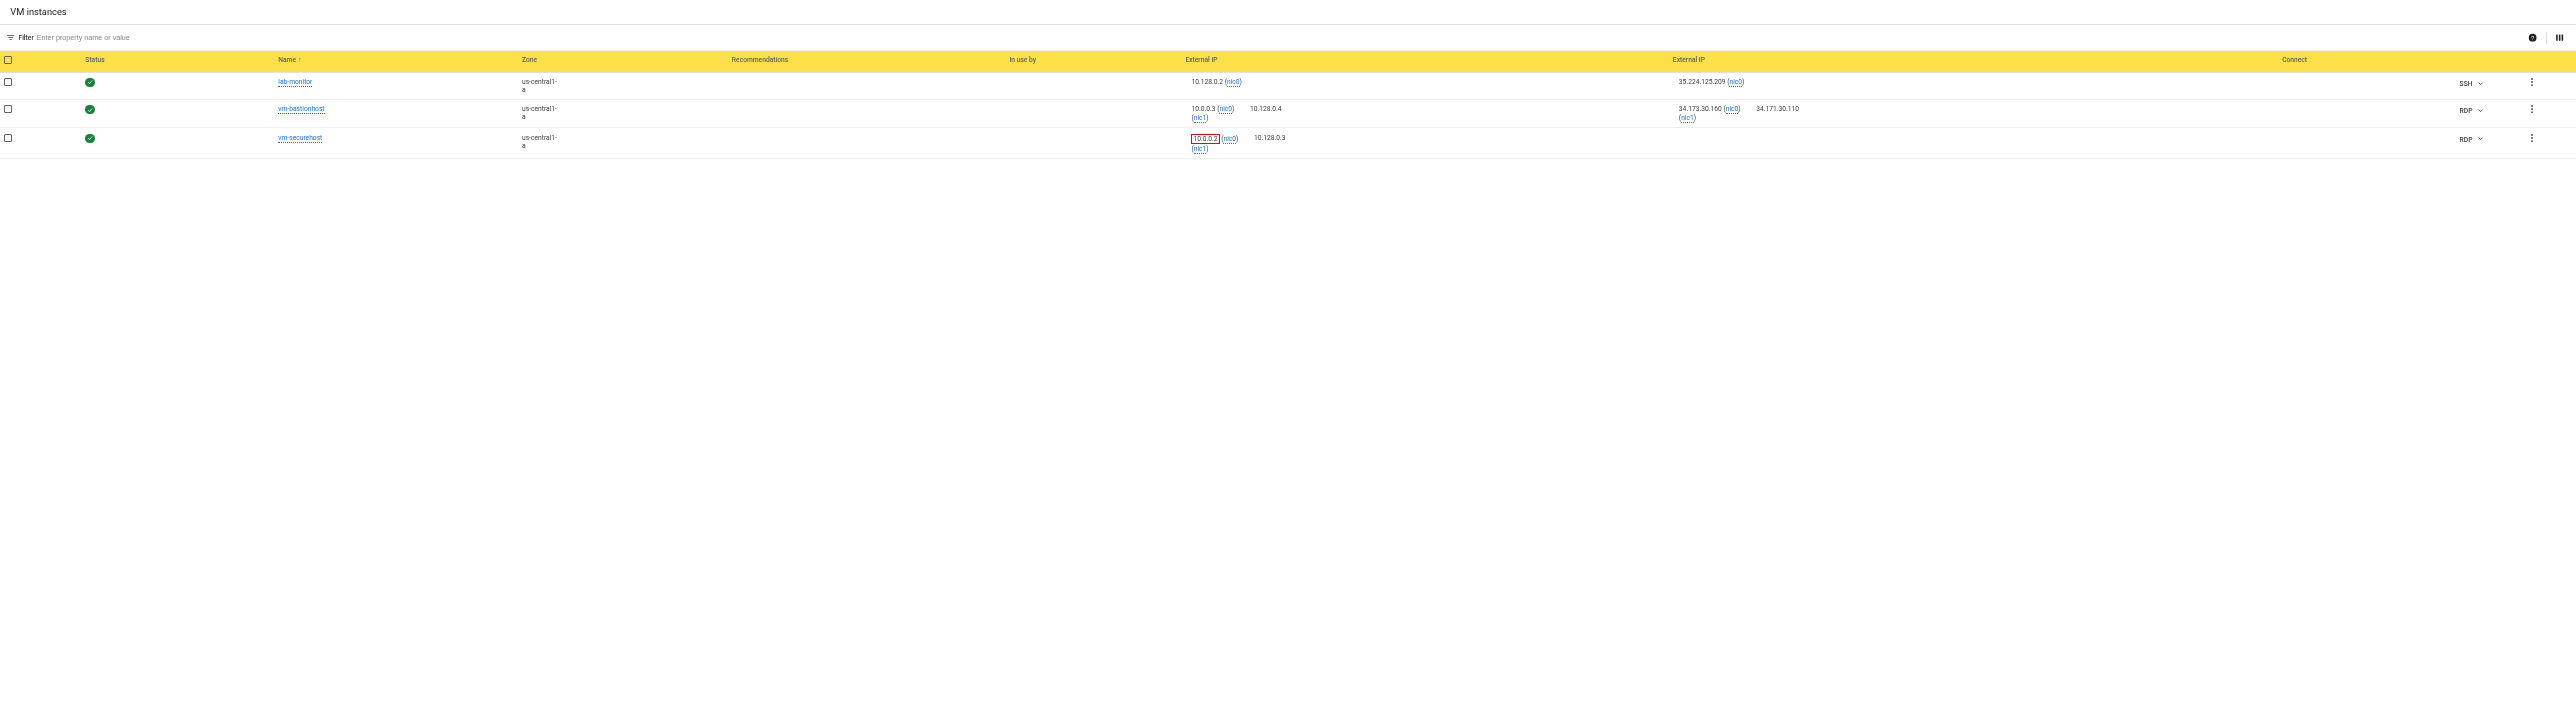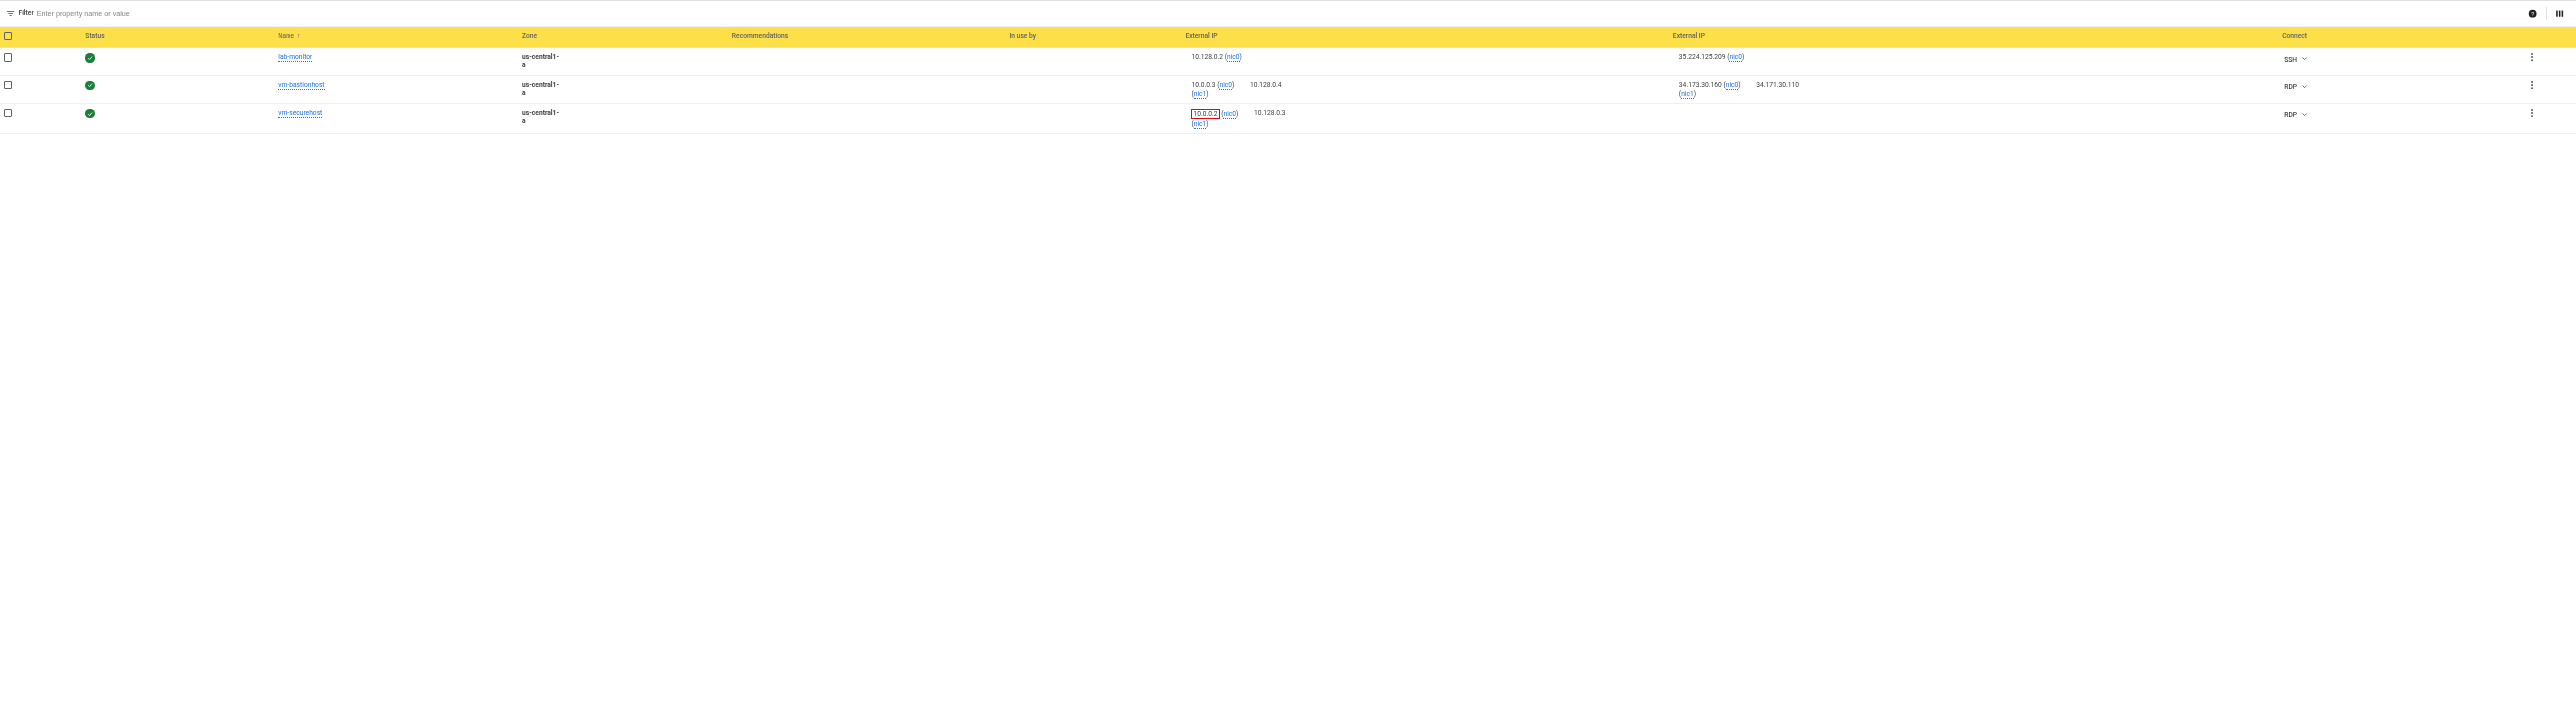--- a/index.html
+++ b/index.html
@@ -91,36 +91,36 @@
     display: inline-flex;
     align-items: center; justify-content: center;
   }
   .status-ok svg { width: 6.2px; height: 6.2px; }
   .name-link, .nic-link {
     color: #1a73e8;
     text-decoration: none;
     border-bottom: 0.5px dotted #1a73e8;
     cursor: pointer;
   }
-  .zone-cell { color: #3c4043; font-weight: bold; }
+  .zone-cell { color: #3c4043; }
   .ip-cell { color: #3c4043; }
   .ip-line { white-space: nowrap; }
   .ip-sub { margin-top: 1px; }
   .ip-grid { display:flex; gap: 15.5px; margin-left: 6px; }
   .ip-colA { flex: 0 0 auto; }
   .ip-colB { flex: 0 0 auto; color: #3c4043; }
 
   .highlight-red {
     border: 1px solid #e30613;
     padding: 0 1px;
     display: inline-block;
     text-align: center;
   }
 
-  .connect-cell { display:flex; align-items:center; gap:2.1px; justify-content:flex-start; }
+  .connect-cell { display:flex; align-items:center; gap:2.1px; justify-content:flex-end; }
   .connect-btn {
     font-weight: 500;
     color: #3c4043;
     padding: 2.1px 2.1px;
     cursor: pointer;
   }
   .connect-caret {
     cursor: pointer;
     padding: 2.1px 1px;
     color: #3c4043;
@@ -128,26 +128,27 @@
   .more-btn {
     cursor: pointer;
     display:flex; align-items:center; justify-content:center;
     height: 100%;
   }
 
   .sort-arrow {
     margin-left: 2.1px;
   }
 
-  .th-flex { display:flex; align-items:center; gap:0;font-family:Liberation Mono, monospace; }
+  .th-flex { display:flex; align-items:center; gap:0; }
 </style>
 </head>
 <body>
 
 <div class="page">
+  <div class="title">VM instances</div>
 
   <div class="filter-bar">
     <span class="filter-icon">
       <svg width="9.3" height="9.3" viewBox="0 0 24 24" fill="#3c4043">
           <path d="M3 6h18v2H3V6zm3 5h12v2H6v-2zm3 5h6v2H9v-2z"></path>
         </svg>
     </span>
     <span class="filter-label">Filter</span>
     <input class="filter-input" placeholder="Enter property name or value" style="">
     <div class="right-tools">

